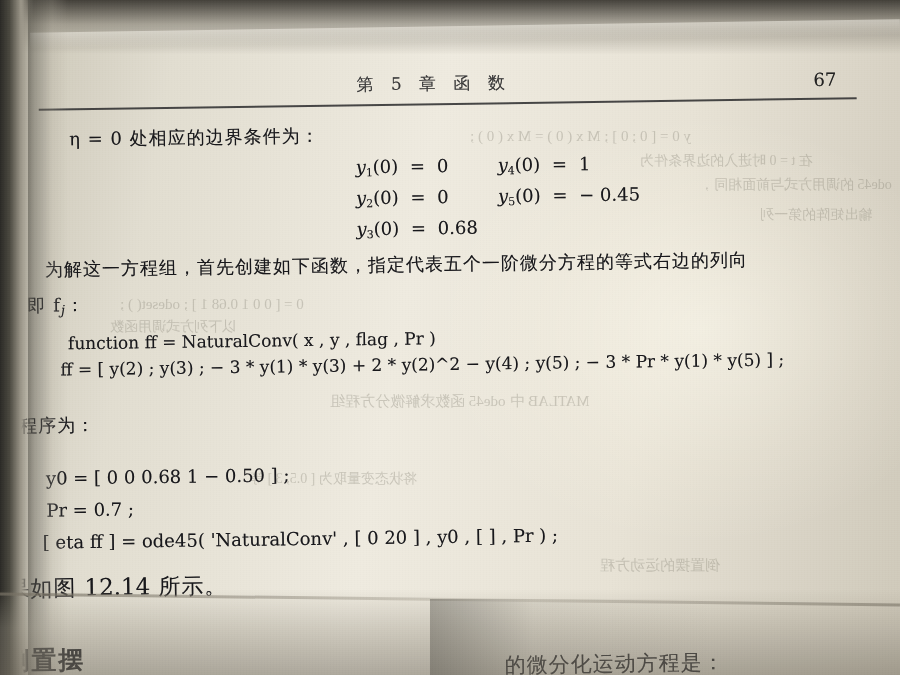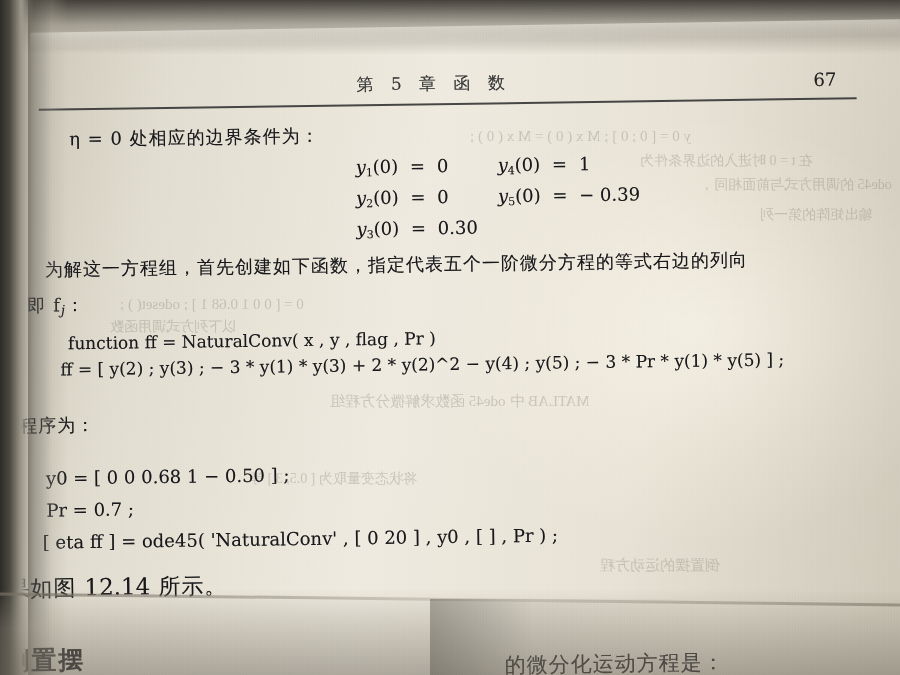--- a/index.html
+++ b/index.html
@@ -213,27 +213,27 @@
       </div>
 
       <div class="line math ink" style="left:358px; top:186px;">
         <span class="it">y</span><span class="sub">2</span><span>(0)</span>
         <span style="padding:0 6px;">=</span>
         <span>0</span>
       </div>
       <div class="line math ink" style="left:500px; top:186px;">
         <span class="it">y</span><span class="sub">5</span><span>(0)</span>
         <span style="padding:0 6px;">=</span>
-        <span>− 0.39</span>
+        <span>− 0.45</span>
       </div>
 
       <div class="line math ink" style="left:358px; top:217px;">
         <span class="it">y</span><span class="sub">3</span><span>(0)</span>
         <span style="padding:0 6px;">=</span>
-        <span>0.30</span>
+        <span>0.68</span>
       </div>
     </div>
 
     <div class="line cn ink" style="left:46px; top:252px;">为解这一方程组，首先创建如下函数，指定代表五个一阶微分方程的等式右边的列向</div>
     <div class="line cn ink" style="left:28px; top:288px;">
       <span>即 f</span><span class="it sub" style="font-size:13px;">j</span><span>：</span>
     </div>
 
     <div class="code-block">
       <div class="line mono-ish ink" style="left:68px; top:328px;">function ff = NaturalConv( x , y , flag , Pr )</div>

